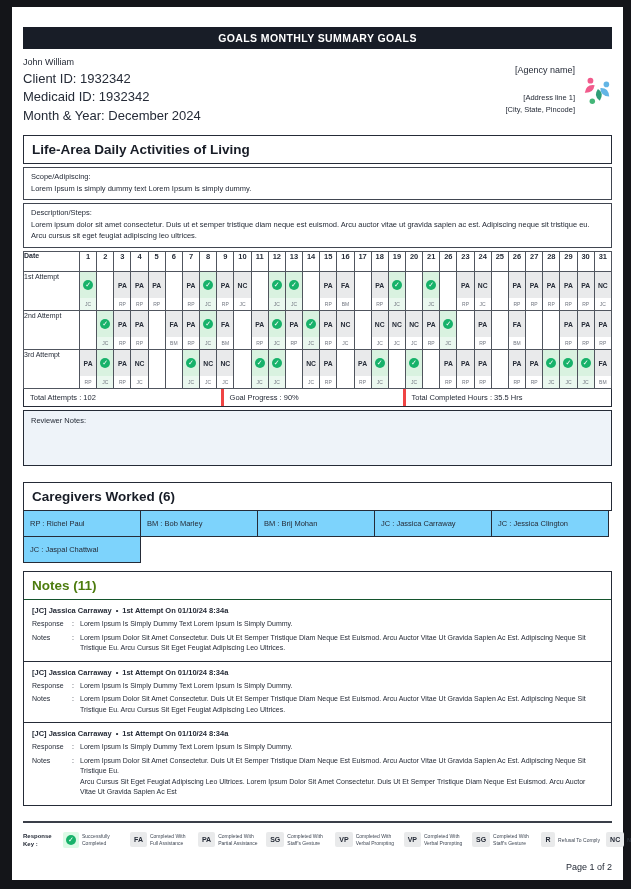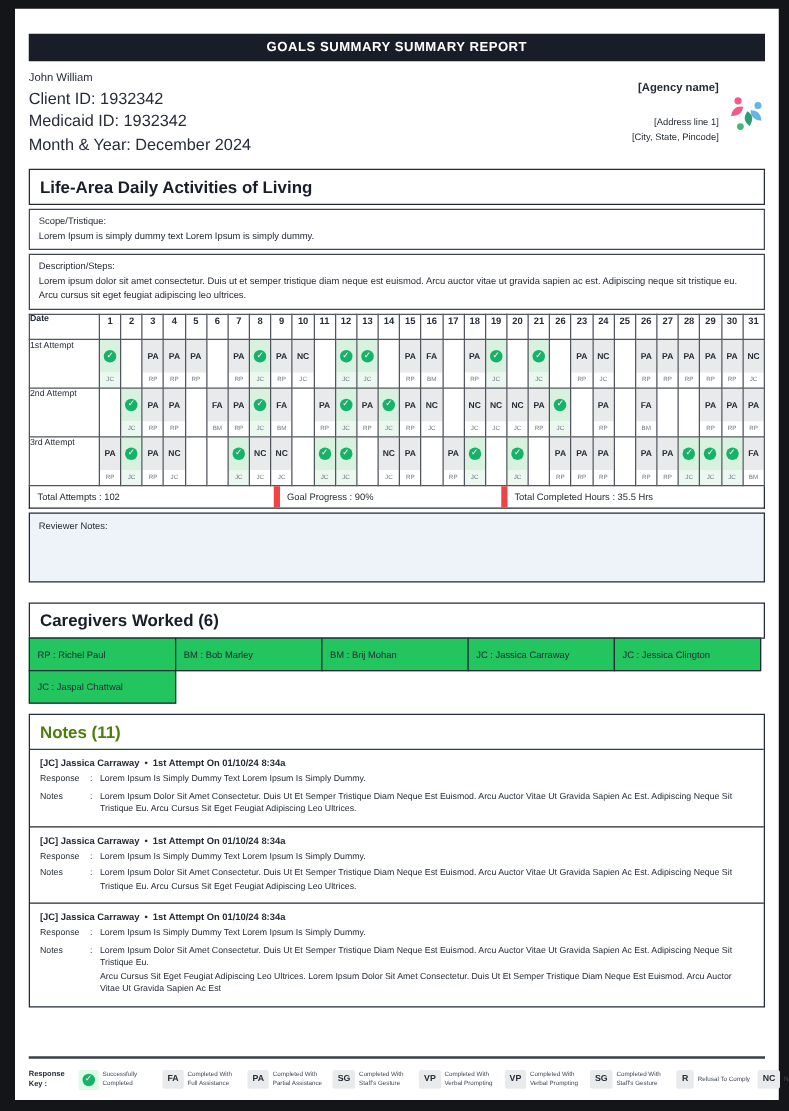--- a/index.html
+++ b/index.html
@@ -12,21 +12,21 @@
   }
   
   .titlebar { background:#181d27; color:#ffffff; text-align:center;
     font-size:10.5px; font-weight:700; letter-spacing:.4px; padding:5px 0 5px; margin-top:8px; }
   
   .info-row { display:flex; justify-content:space-between; margin-top:8px; }
   .c-name { font-size:9px; font-weight:400; margin-bottom:3px; }
   .c-line { font-size:13px; margin-top:3.5px; }
   .agency-wrap { display:flex; align-items:center; gap:7px; }
   .agency { text-align:right; }
-  .a-name { font-size:9px; font-weight:700; margin-bottom:18px; }
+  .a-name { font-size:9px; font-weight:400; margin-bottom:18px; }
   .a-line { font-size:7.5px; margin-top:3px; }
   .logo { width:30px; height:32px; }
   
   .sec-box { border:1px solid #252b37; padding:6px 8px; font-size:13.5px; font-weight:800; color:#181d27; }
   .mt10 { margin-top:12px; }
   
   .txt-box { border:1px solid #414651; padding:4px 7px 5px; margin-top:3px; }
   .txt-label { font-size:7.5px; margin-bottom:3px; }
   .txt-body { font-size:7.5px; line-height:1.45; }
   
@@ -38,28 +38,28 @@
   td.alabel { vertical-align:middle; padding:0 16px 0 5px; font-size:7px; line-height:1.35; }
   .code { height:26px; display:flex; align-items:center; justify-content:center;
     font-size:6.8px; font-weight:700; color:#252b37; }
   .code.gray { background:#e9eaeb; }
   .code.green { background:#d9f2e0; }
   .init { height:12px; font-size:5px; color:#717680; display:flex; align-items:center; justify-content:center; }
   .init.greenlite { background:#eaf8ef; }
   .chk-circle { width:10px; height:10px; border-radius:50%; background:#17b26a; color:#fff;
     font-size:7px; line-height:10px; text-align:center; font-weight:700; display:inline-block; }
   .totals { display:flex; border:1px solid #252b37; border-top:none; height:18px; font-size:7.5px; }
-  .totals > div { display:flex; align-items:center; padding-left:6px; border-right:5px solid #ef4444; }
+  .totals > div { display:flex; align-items:center; padding-left:6px; border-right:3px solid #ef4444; }
   .totals > div:last-child { border-right:none; }
   .tot-attempts { width:34%; } .tot-progress { width:31%; } .tot-hours { width:35%; }
   
   .reviewer { border:1px solid #252b37; background:#eef3f9; height:56px; margin-top:3px; padding:5px 7px; font-size:7.5px; }
   
   .cg-row { display:flex; margin-top:-1px; }
-  .cg-cell { width:118px; border:1px solid #252b37; padding:8px 6px; font-size:7.5px; margin-left:-1px; background:#22c55e; }
+  .cg-cell { width:118px; border:1px solid #252b37; padding:8px 6px; font-size:7.5px; margin-left:-1px; background:#7dd3fc; }
   .cg-cell:first-child { margin-left:0; }
   
   .notes-box { border:1px solid #252b37; margin-top:8px; }
   .notes-head { border-bottom:1px solid #14532d; padding:6px 8px; font-size:13.5px; font-weight:800; color:#4d7c0f; }
   .note-entry { padding:6px 8px 7px; border-bottom:1px solid #252b37; }
   .note-entry:last-child { border-bottom:none; }
   .note-head { font-size:7.5px; font-weight:700; margin-bottom:4px; }
   .nh-dot { margin:0 4px; }
   .note-row { display:flex; font-size:7px; line-height:1.5; margin-top:3px; }
   .nr-lab { width:40px; flex:none; }
@@ -77,21 +77,21 @@
   .rk-chip.rk-green { background:#dcfae6; padding:3px; line-height:0; }
   .rk-label { font-size:5px; color:#3f4754; width:44px; line-height:1.3; }
   .page-num { text-align:right; font-size:9px; margin-top:14px; }
 </style>
 </head>
 <body>
 
 <div class="page">
 
   <div class="titlebar">
-    <span>GOALS SUMMARY SUMMARY REPORT</span>
+    <span>GOALS MONTHLY SUMMARY GOALS</span>
   </div>
 
   <div class="info-row">
     <div>
       <div class="c-name">John William</div>
       <div class="c-line">Client ID: 1932342</div>
       <div class="c-line">Medicaid ID: 1932342</div>
       <div class="c-line">Month &amp; Year: December 2024</div>
     </div>
     <div class="agency-wrap">
@@ -107,21 +107,21 @@
         <path d="M29 24 Q20 23.5 19.5 15 Q28.5 14.5 29 24 Z" fill="#62b5e5"></path>
         <circle cx="11" cy="29" r="2.9" fill="#44b678"></circle>
         <path d="M17 16 Q24 20 19 28.5 Q11.5 23.5 17 16 Z" fill="#2f9e77"></path>
       </svg>
     </div>
   </div>
 
   <div class="sec-box mt10">Life-Area Daily Activities of Living</div>
 
   <div class="txt-box">
-    <div class="txt-label">Scope/Tristique:</div>
+    <div class="txt-label">Scope/Adipiscing:</div>
     <div class="txt-body">Lorem Ipsum is simply dummy text Lorem Ipsum is simply dummy.</div>
   </div>
 
   <div class="txt-box">
     <div class="txt-label">Description/Steps:</div>
     <div class="txt-body">Lorem ipsum dolor sit amet consectetur. Duis ut et semper tristique diam neque est euismod. Arcu auctor vitae ut gravida sapien ac est. Adipiscing neque sit tristique eu. Arcu cursus sit eget feugiat adipiscing leo ultrices.</div>
   </div>
 
   <div class="attempts">
     <table class="grid" id="attempts-grid">
@@ -722,15 +722,16 @@
           <div class="rk-item">
             <span class="rk-chip">R</span>
             <span class="rk-label">Refusal To Comply</span>
           </div>
           <div class="rk-item">
             <span class="rk-chip">NC</span>
             <span class="rk-label">No Choose</span>
           </div>
         </div>
     </div>
+    <div class="page-num">Page 1 of 2</div>
   </div>
 
 </div>
 
 </body></html>

